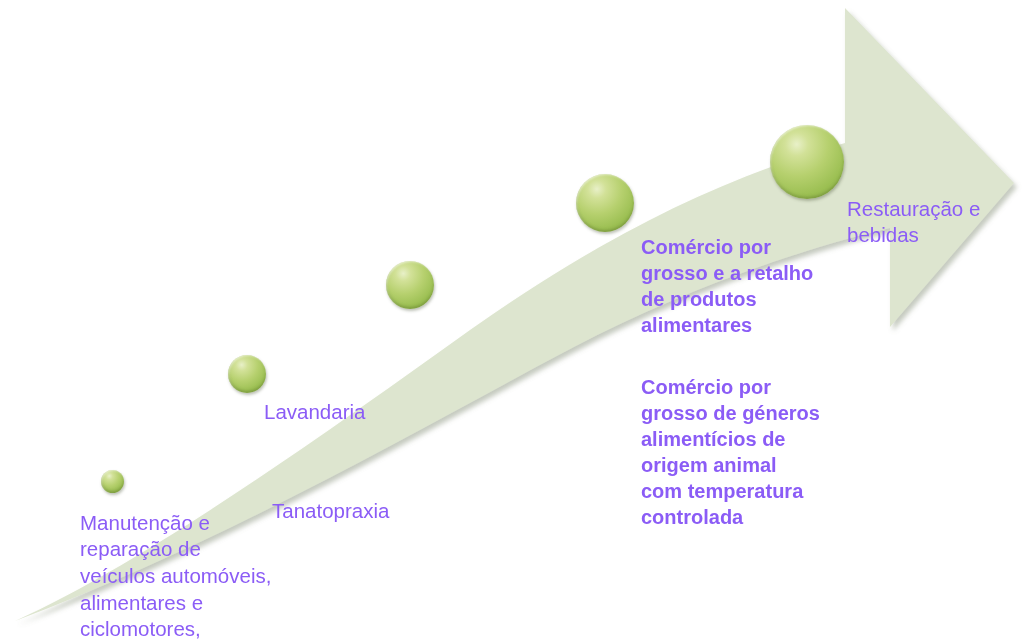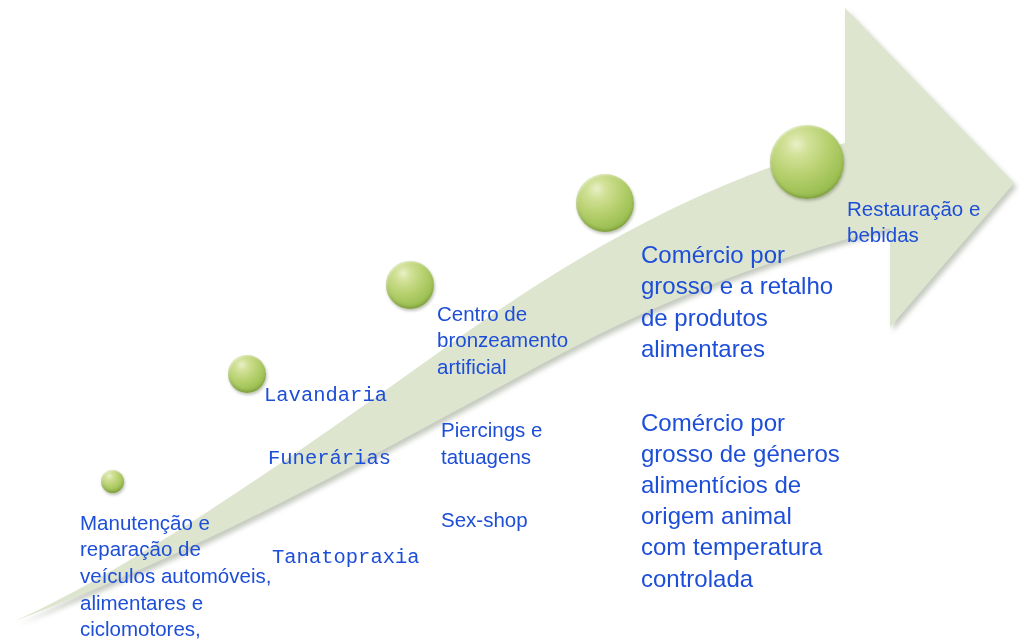--- a/index.html
+++ b/index.html
@@ -41,33 +41,33 @@
         #7d9f44 100%);
     box-shadow:
       inset 0 -2px 3px rgba(90,115,40,0.42),
       inset 1px 1px 2px rgba(255,255,255,0.55),
       1px 2px 3px rgba(70,80,50,0.35);
   }
 
   
   .label-group {
     position: absolute;
-    color: #1d4ed8;
+    color: #8b5cf6;
     line-height: 1.30;
     white-space: pre-line;
   }
   .label-block {
     margin: 0 0 0.48em 0;
   }
   .label-block:last-child { margin-bottom: 0; }
 
   .g1 { left: 80px;  top: 483px; font-size: 20.5px; }
-  .g2 { left: 264px; top: 356px; font-size: 20.5px; font-family: Liberation Mono, monospace; }
+  .g2 { left: 264px; top: 372px; font-size: 20.5px; }
   .g3 { left: 437px; top: 274px; font-size: 20.5px; }
-  .g4 { left: 641px; top: 208px; font-size: 24px; }
+  .g4 { left: 641px; top: 208px; font-size: 20px; font-weight: bold; }
   .g5 { left: 847px; top: 169px; font-size: 20.5px; }
 
   .ind1 { padding-left: 0px; }
   .ind2 { padding-left: 4px; }
   .ind3 { padding-left: 8px; margin-top: 36px; }
 </style>
 </head>
 <body>
 
 <div id="stage">
@@ -95,33 +95,24 @@
     <p class="label-block ind1">Manutenção e
 reparação de
 veículos automóveis,
 alimentares e
 ciclomotores,</p>
   </div>
 
   <div class="node-dot" style="left:228px; top:355px; width:38px; height:38px;"></div>
   <div class="label-group g2">
     <p class="label-block ind1">Lavandaria</p>
-    <p class="label-block ind2">Funerárias</p>
     <p class="label-block ind3">Tanatopraxia</p>
   </div>
 
   <div class="node-dot" style="left:386px; top:261px; width:48px; height:48px;"></div>
-  <div class="label-group g3">
-    <p class="label-block ind1">Centro de
-bronzeamento
-artificial</p>
-    <p class="label-block ind2">Piercings e
-tatuagens</p>
-    <p class="label-block ind2">Sex-shop</p>
-  </div>
 
   <div class="node-dot" style="left:576px; top:174px; width:58px; height:58px;"></div>
   <div class="label-group g4">
     <p class="label-block ind1">Comércio por
 grosso e a retalho
 de produtos
 alimentares</p>
     <p class="label-block ind1">Comércio por
 grosso de géneros
 alimentícios de

